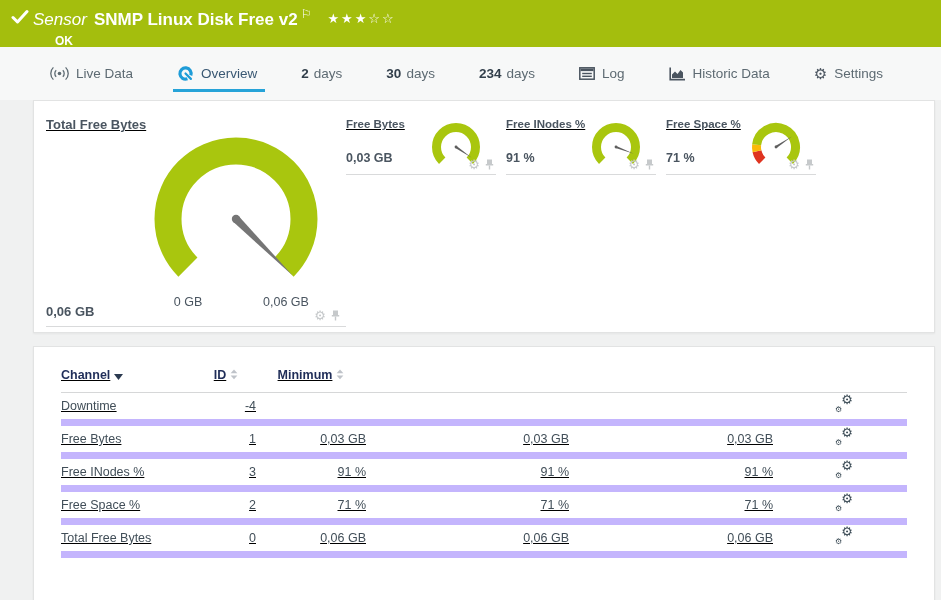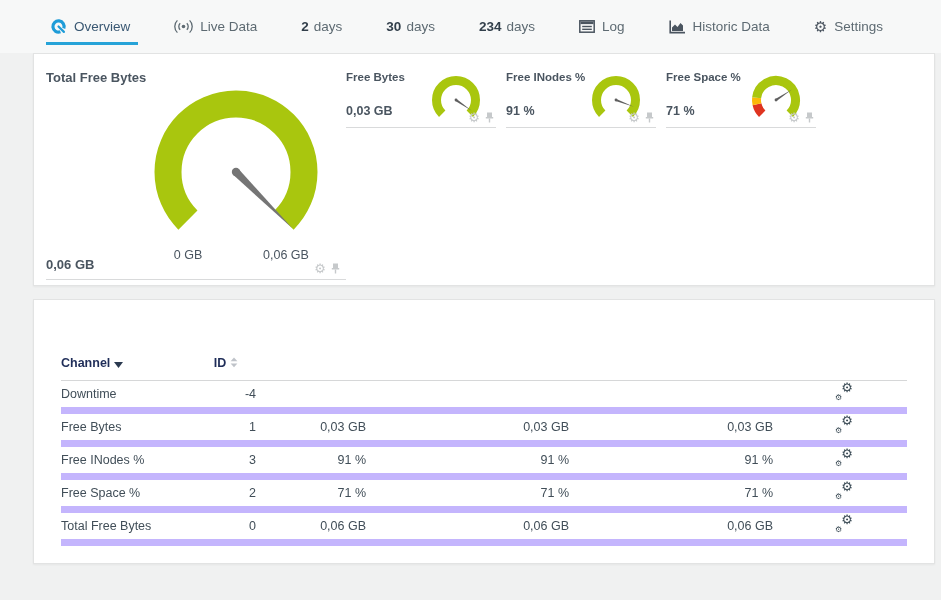--- a/index.html
+++ b/index.html
@@ -23,81 +23,92 @@
   .tab { display:flex; align-items:center; gap:7px; margin-right:44px; font-size:13.5px;
          color:#5d6a72; height:100%; position:relative; cursor:pointer; white-space:nowrap; }
   .tab .num { font-weight:bold; color:#323f4b; margin-right:-2px; }
   .tab.active { color:#3a5873; }
   .tab.active::after { content:""; position:absolute; left:-4px; right:-8px; bottom:8px; height:3px; background:#26a3d8; }
   .tab .ticon { display:inline-flex; align-items:center; }
   .gear-glyph { font-size:15px; color:#4b5560; line-height:1; }
 
   
   .content { padding:0 6px 0 33px; }
-  .panel { background:#fff; border:1px solid #e2e3e3; box-shadow:0 1px 2px rgba(0,0,0,.05); }
+  .panel { background:#fff; border:1px solid #e2e3e3; box-shadow:0 1px 2px rgba(0,0,0,.05);text-decoration:underline; }
   .gauges-panel { height:233px; display:flex; padding:12px 14px 0 12px; }
 
   .big-widget { width:300px; height:214px; position:relative; border-bottom:1px solid #d9dadb; }
   .w-title { font-size:13px; font-weight:bold; color:#4a5560; padding-top:4px; }
   .main-gauge-svg { position:absolute; left:100px; top:10px; }
   .w-value { position:absolute; left:0; bottom:7px; font-size:13px; font-weight:bold; color:#4a5560; }
   .w-icons { position:absolute; right:6px; bottom:4px; display:flex; gap:5px; align-items:center;
              color:#c6c9cb; cursor:pointer; }
   .w-icons .gear-ch { font-size:13px; line-height:1; color:#c6c9cb; }
 
   .minis { display:flex; margin-left:0; gap:10px; align-items:flex-start; }
   .mini-widget { width:150px; height:62px; position:relative; border-bottom:1px solid #d9dadb; }
   .mini-widget .w-title { font-size:11.5px; padding-top:5px; }
   .mini-widget .gauge-svg { position:absolute; right:12px; top:6px; }
   .mini-widget .w-value { bottom:9px; font-size:12.5px; }
   .mini-widget .w-icons { right:2px; bottom:3px; }
 
   
   .table-panel { margin-top:13px; padding:0 27px 10px 27px; min-height:265px; }
   .tblrow { display:grid; grid-template-columns:135px 60px 110px 203px 204px 1fr; align-items:center; }
-  .tblhead { border-bottom:1px solid #d6d7d8; align-items:start; padding-top:56px; padding-bottom:10px; }
+  .tblhead { border-bottom:1px solid #d6d7d8; align-items:start; padding-top:21px; padding-bottom:10px; }
   .hcell { font-size:12.5px; font-weight:bold; color:#1f2d58; cursor:pointer; }
   .hcell.r { text-align:center; }
   .hcell svg { vertical-align:-1px; margin-left:4px; }
   .lvwrap { display:inline-block; width:64px; text-align:center; line-height:16px; }
   .datarow { height:33px; border-bottom:7px solid #c4b5fd; }
   .cell { font-size:12.5px; color:#414e58; }
   .cell.r { text-align:right; }
   .gearcell { padding-left:62px; }
   .gears { position:relative; display:inline-block; width:19px; height:17px; cursor:pointer; }
   .gears .g1 { position:absolute; top:-3px; right:1px; font-size:13px; color:#3d4d57; line-height:1; }
   .gears .g2 { position:absolute; left:0; bottom:-1px; font-size:8px; color:#3d4d57; line-height:1; }
 </style>
 </head>
 <body>
 
 <div class="page">
 
+  <header class="topbar">
+    <svg class="check-icon" width="18" height="16" viewBox="0 0 18 16">
+      <path d="M2 8.5 L6.5 13 L16 2.5" fill="none" stroke="#ffffff" stroke-width="3" stroke-linecap="round" stroke-linejoin="round"></path>
+    </svg>
+    <div class="head-text">
+      <div class="title-row">
+        <span class="kind">Sensor</span><span class="sensor-title">SNMP Linux Disk Free v2</span><span class="flag">⚐</span><span class="stars" id="stars">★★★☆☆</span>
+      </div>
+      <div class="status-badge">OK</div>
+    </div>
+  </header>
 
   <nav class="tabs" id="tabbar">
-      <div class="tab active">
-        <span class="ticon">
-          <svg width="17" height="17" viewBox="0 0 17 17">
-            <path d="M10.42 13.76 A5.6 5.6 0 1 1 13.76 10.42" stroke="#1e9cd8" stroke-width="3.2" fill="none"></path>
-            <path d="M8.5 8.5 L13.9 13.9" stroke="#1e9cd8" stroke-width="2.2" stroke-linecap="round"></path>
-          </svg>
-        </span>
-        <span>Overview</span>
-      </div>
       <div class="tab">
         <span class="ticon">
           <svg width="19" height="15" viewBox="0 0 19 15">
             <circle cx="9.5" cy="7.5" r="1.8" fill="#5d6a72"></circle>
             <path d="M6.2 4.2 A4.6 4.6 0 0 0 6.2 10.8" fill="none" stroke="#5d6a72" stroke-width="1.3"></path>
             <path d="M12.8 4.2 A4.6 4.6 0 0 1 12.8 10.8" fill="none" stroke="#5d6a72" stroke-width="1.3"></path>
             <path d="M3.4 1.4 A8.4 8.4 0 0 0 3.4 13.6" fill="none" stroke="#5d6a72" stroke-width="1.3"></path>
             <path d="M15.6 1.4 A8.4 8.4 0 0 1 15.6 13.6" fill="none" stroke="#5d6a72" stroke-width="1.3"></path>
           </svg>
         </span>
         <span>Live Data</span>
+      </div>
+      <div class="tab active">
+        <span class="ticon">
+          <svg width="17" height="17" viewBox="0 0 17 17">
+            <path d="M10.42 13.76 A5.6 5.6 0 1 1 13.76 10.42" stroke="#1e9cd8" stroke-width="3.2" fill="none"></path>
+            <path d="M8.5 8.5 L13.9 13.9" stroke="#1e9cd8" stroke-width="2.2" stroke-linecap="round"></path>
+          </svg>
+        </span>
+        <span>Overview</span>
       </div>
       <div class="tab">
         <span class="num">2</span>
         <span>days</span>
       </div>
       <div class="tab">
         <span class="num">30</span>
         <span>days</span>
       </div>
       <div class="tab">
@@ -220,20 +231,24 @@
     <section class="panel table-panel">
       <div id="chtable">
           <div class="tblrow tblhead">
             <div class="hcell"><span>Channel</span><svg width="9" height="6" viewBox="0 0 9 6">
                 <path d="M0 0H9L4.5 6Z" fill="#2b3a50"></path>
               </svg></div>
             <div class="hcell r"><span>ID</span><svg width="8" height="11" viewBox="0 0 8 11">
                 <path d="M4 0.5 7.4 4.2 0.6 4.2Z" fill="#bfc3c9"></path>
                 <path d="M0.6 6.6 7.4 6.6 4 10.3Z" fill="#bfc3c9"></path>
               </svg></div>
+            <div class="hcell r"><span>Minimum</span><svg width="8" height="11" viewBox="0 0 8 11">
+                <path d="M4 0.5 7.4 4.2 0.6 4.2Z" fill="#bfc3c9"></path>
+                <path d="M0.6 6.6 7.4 6.6 4 10.3Z" fill="#bfc3c9"></path>
+              </svg></div>
             <div class="hcell"></div>
           </div>
           <div class="tblrow datarow">
             <div class="cell">Downtime</div>
      <div class="cell r">-4</div>
      <div class="cell r"></div>
      <div class="cell r"></div>
      <div class="cell r"></div>
      <div class="cell gearcell">
        <span class="gears">

